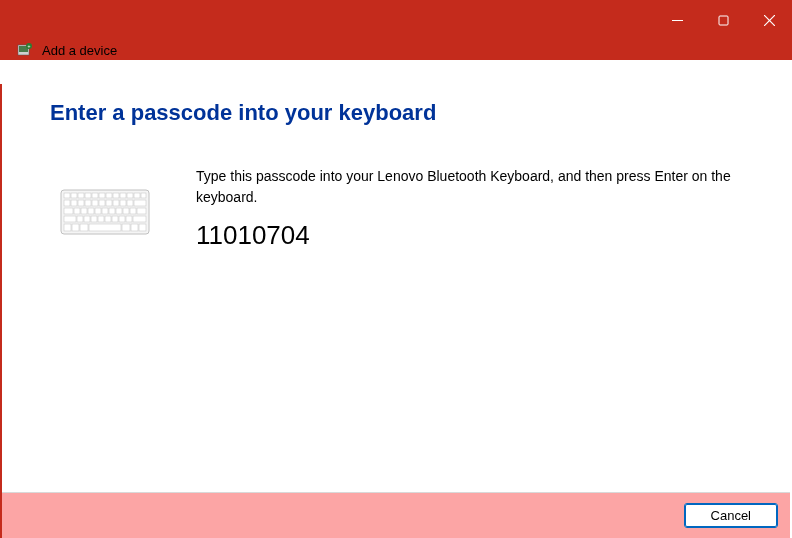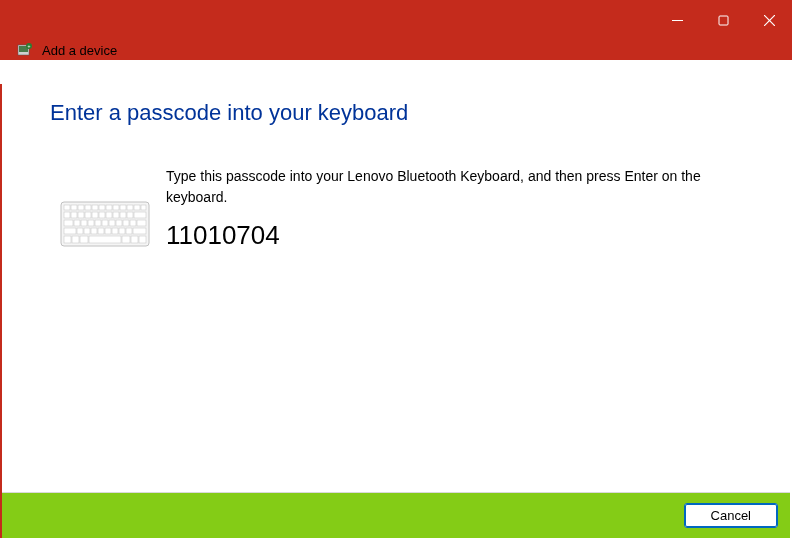--- a/index.html
+++ b/index.html
@@ -48,27 +48,27 @@
     .title-text {
       font-size: 13px;
       color: #000;
     }
     .content {
       padding: 40px 50px 20px 50px;
     }
     .heading {
       color: #003399;
       font-size: 22px;
-      font-weight: 400;
+      font-weight: 700;
       margin-bottom: 40px;
     }
     .body-row {
       display: flex;
-      gap: 16px;
-      align-items: flex-end;
+      gap: 46px;
+      align-items: center;
     }
     .kb-icon {
       width: 90px;
       flex-shrink: 0;
       margin-top: 10px;
       margin-left: 10px;
     }
     .instruction-col {
       flex: 1;
     }
@@ -85,21 +85,21 @@
     }
     .footer {
       position: absolute;
       bottom: 0;
       left: 2px;
       right: 2px;
       border-top: 1px solid #d9d9d9;
       padding: 10px 12px;
       display: flex;
       justify-content: flex-end;
-      background: #84cc16;
+      background: #fca5a5;
     }
     .btn-cancel {
       background: #fff;
       border: 1px solid #0067c0;
       color: #000;
       font-size: 13px;
       padding: 4px 26px;
       border-radius: 3px;
       cursor: pointer;
       outline: 1px solid #0067c0;

